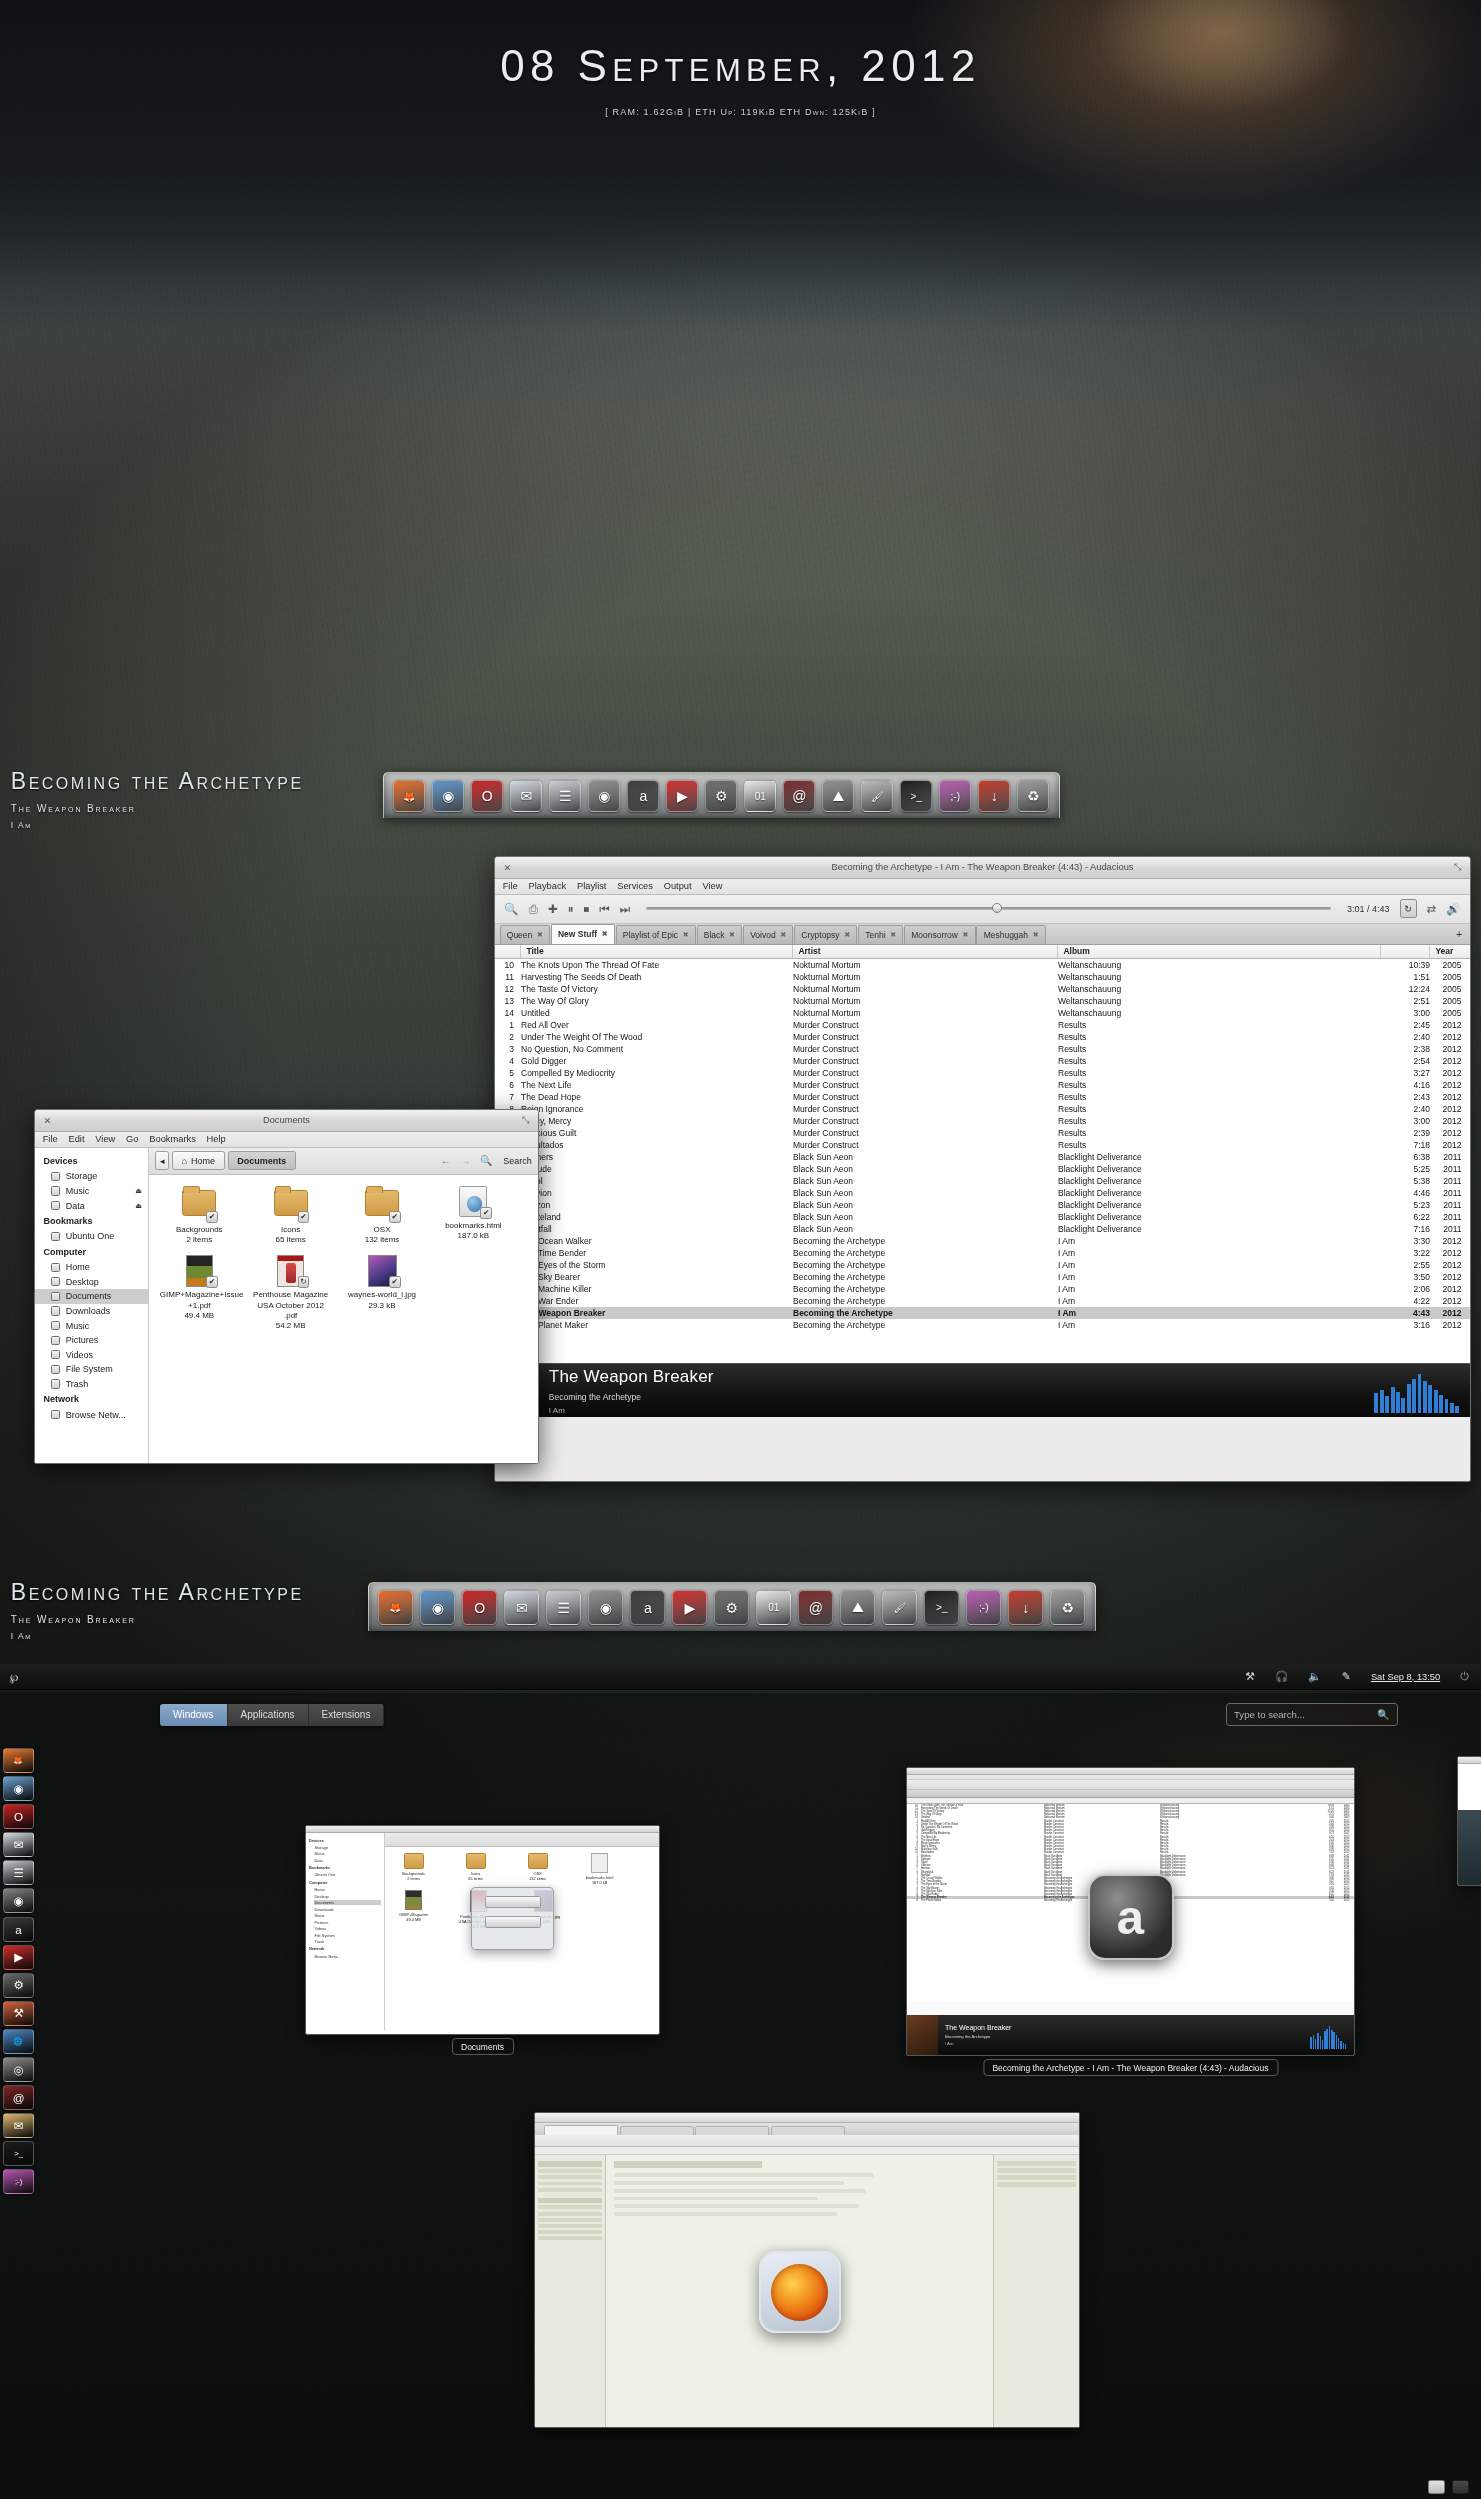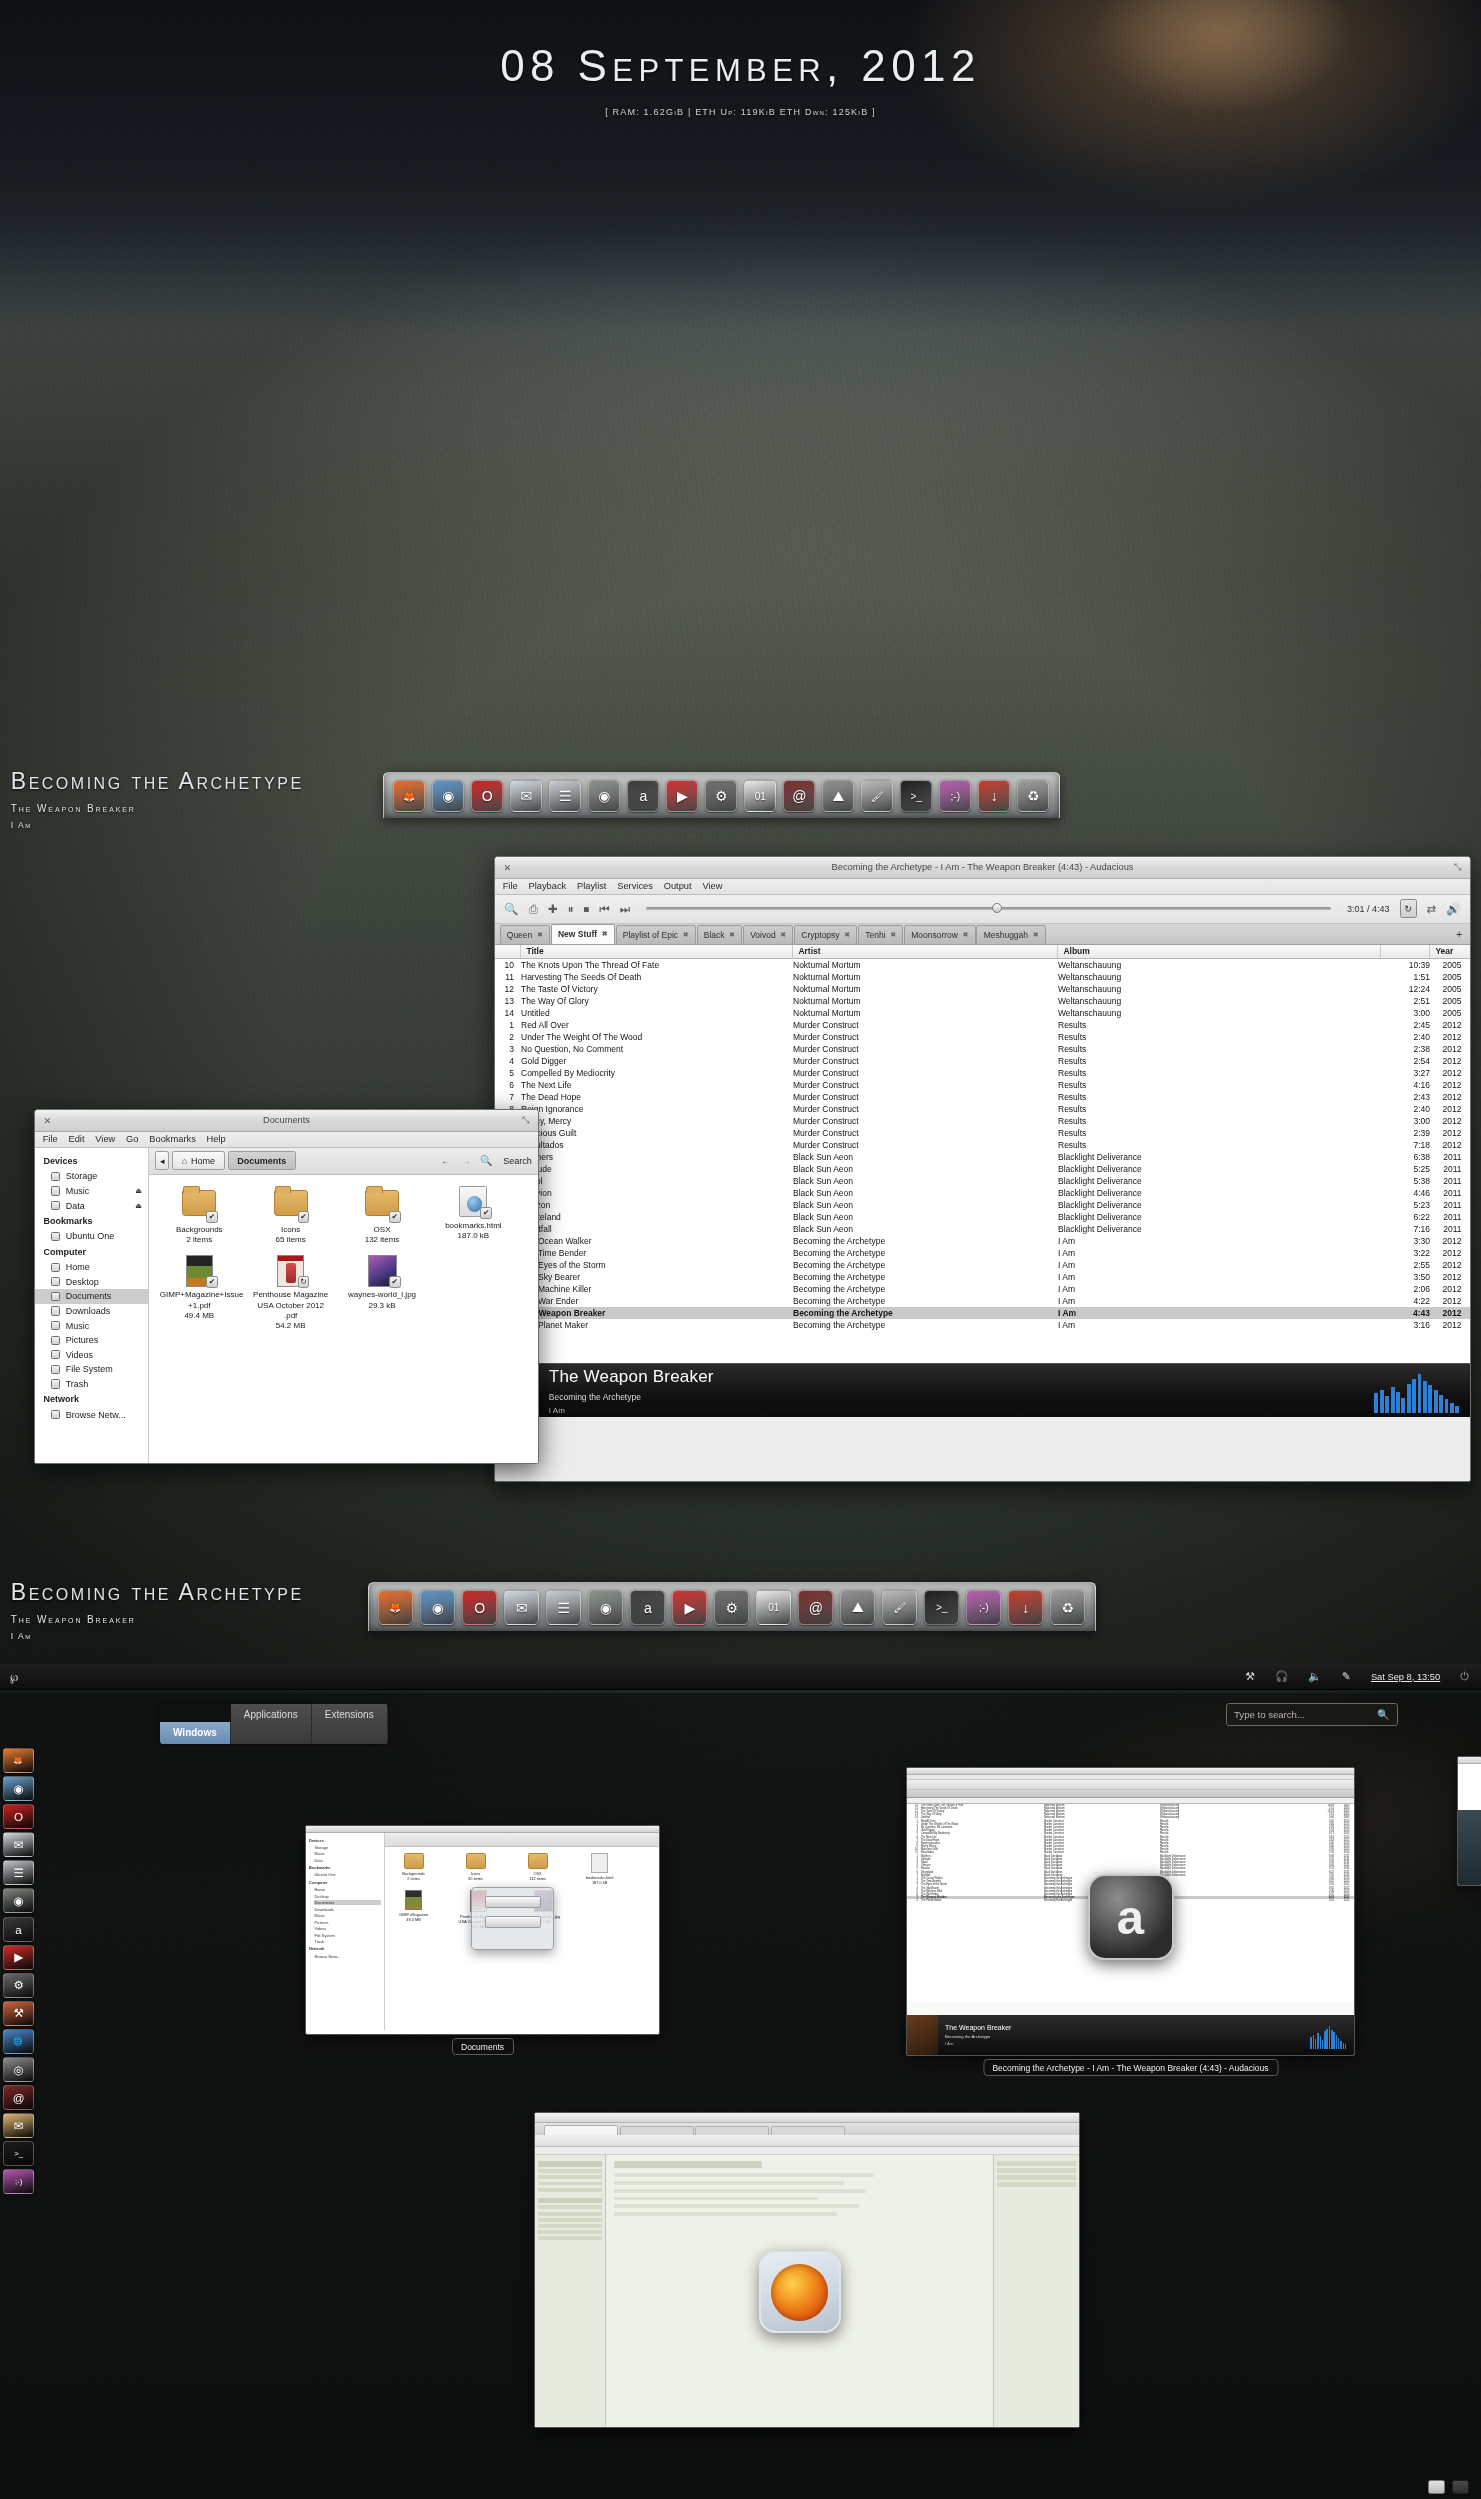--- a/index.html
+++ b/index.html
@@ -170,21 +170,21 @@
   .panel .tray .ic{ font-size:10.8px; opacity:.92; cursor:pointer; }
   .panel .clock{ font-size:9.3px;text-decoration:underline; }
 
   
   .overlay{ position:absolute; left:0; top:1693px; width:1481px; height:806px;
     background:rgba(8,10,9,.52); }
   .ov-tabs{ position:absolute; left:160px; top:1704px; display:flex; border-radius:3.1px; overflow:hidden;
     box-shadow:0 0.8px 3.1px rgba(0,0,0,.6);}
   .ov-tab{ padding:5.4px 13px; font-size:10px; color:#dcdcdc;
     background:linear-gradient(180deg,#4e4e4e,#3a3a3a); border-right:0.8px solid #2b2b2b; cursor:pointer;}
-  .ov-tab.active{ background:linear-gradient(180deg,#8aa8c8,#6a8cb2); color:#fff; font-weight:bold;margin-top:18px; }
+  .ov-tab.active{ background:linear-gradient(180deg,#8aa8c8,#6a8cb2); color:#fff; font-weight:normal; }
   .ov-search{ position:absolute; right:83px; top:1703px; width:172px; height:23px; border-radius:3.1px;
     border:0.8px solid #6d6a66; background:rgba(28,26,24,.72); display:flex; align-items:center;
     padding:0 7px; color:#b9b5b0; font-size:9.6px; }
   .ov-search .sq{ margin-left:auto; font-size:10px; }
 
   .sidebar-dock{ position:absolute; left:3.1px; top:1748px; width:35px; display:flex; flex-direction:column; gap:3.1px; }
   .sd-ico{ width:31px; height:25px; border-radius:3.9px; display:flex; align-items:center; justify-content:center;
     font-size:10.8px; color:#fff; box-shadow:0 0.8px 2.3px rgba(0,0,0,.55); cursor:pointer; }
 
   .thumb{ position:absolute; cursor:pointer; }

